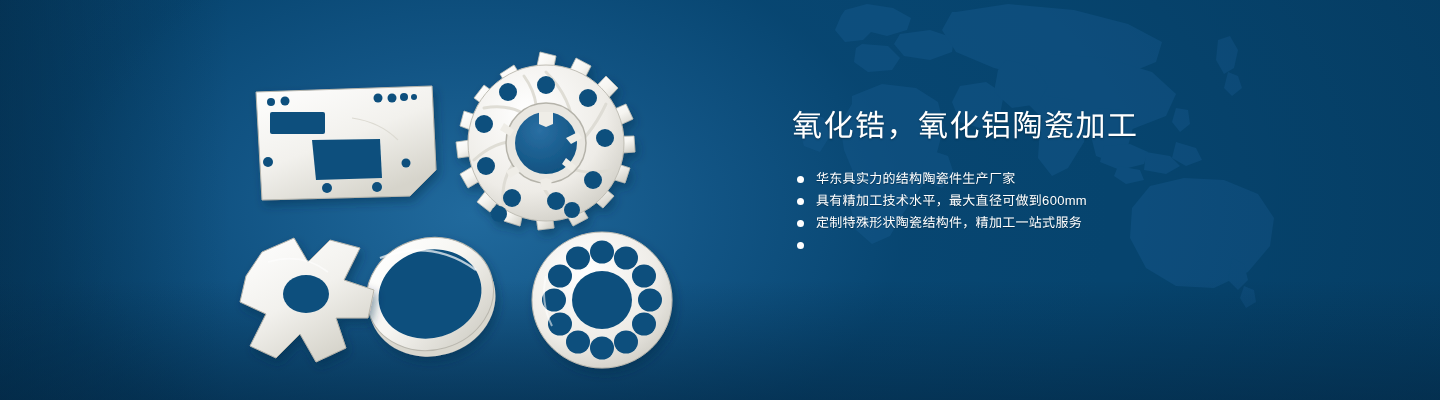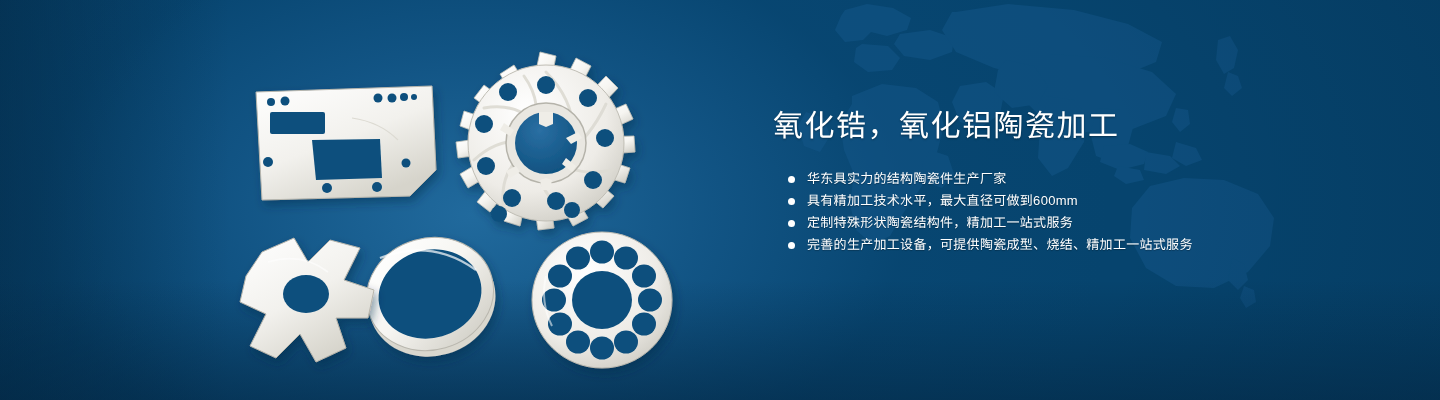--- a/index.html
+++ b/index.html
@@ -60,37 +60,37 @@
     inset: 0;
     opacity: 0.5;
     pointer-events: none;
   }
   .worldmap svg { display: block; width: 1440px; height: 400px; }
   .worldmap path { fill: #14578a; }
 
   
   .text-block {
     position: absolute;
-    left: 773px;
+    left: 792px;
     top: 106px;
     width: 620px;
   }
   .headline {
     color: #ffffff;
     font-size: 30px;
     line-height: 40px;
     letter-spacing: 1.5px;
     font-weight: 400;
     margin: 0 0 22px 0;
     white-space: nowrap;
     text-shadow: 0 1px 2px rgba(0,0,0,0.35);
   }
   .bullets {
     list-style: none;
-    margin: 10px;
+    margin: 0;
     padding: 0;
   }
   .bullet-row {
     display: flex;
     align-items: center;
     height: 22px;
     white-space: nowrap;
   }
   .bullet-dot {
     width: 7px;
@@ -329,18 +329,17 @@
       <li class="bullet-row">
         <span class="bullet-dot"></span>
         <span class="bullet-text">具有精加工技术水平，最大直径可做到600mm</span>
       </li>
       <li class="bullet-row">
         <span class="bullet-dot"></span>
         <span class="bullet-text">定制特殊形状陶瓷结构件，精加工一站式服务</span>
       </li>
       <li class="bullet-row">
         <span class="bullet-dot"></span>
-        <span class="bullet-text">完善的生产加工设备，可提供陶瓷成型、烧结、精加工一站式服务</span>
       </li>
     </ul>
   </div>
 
 </div>
 
 </body></html>

